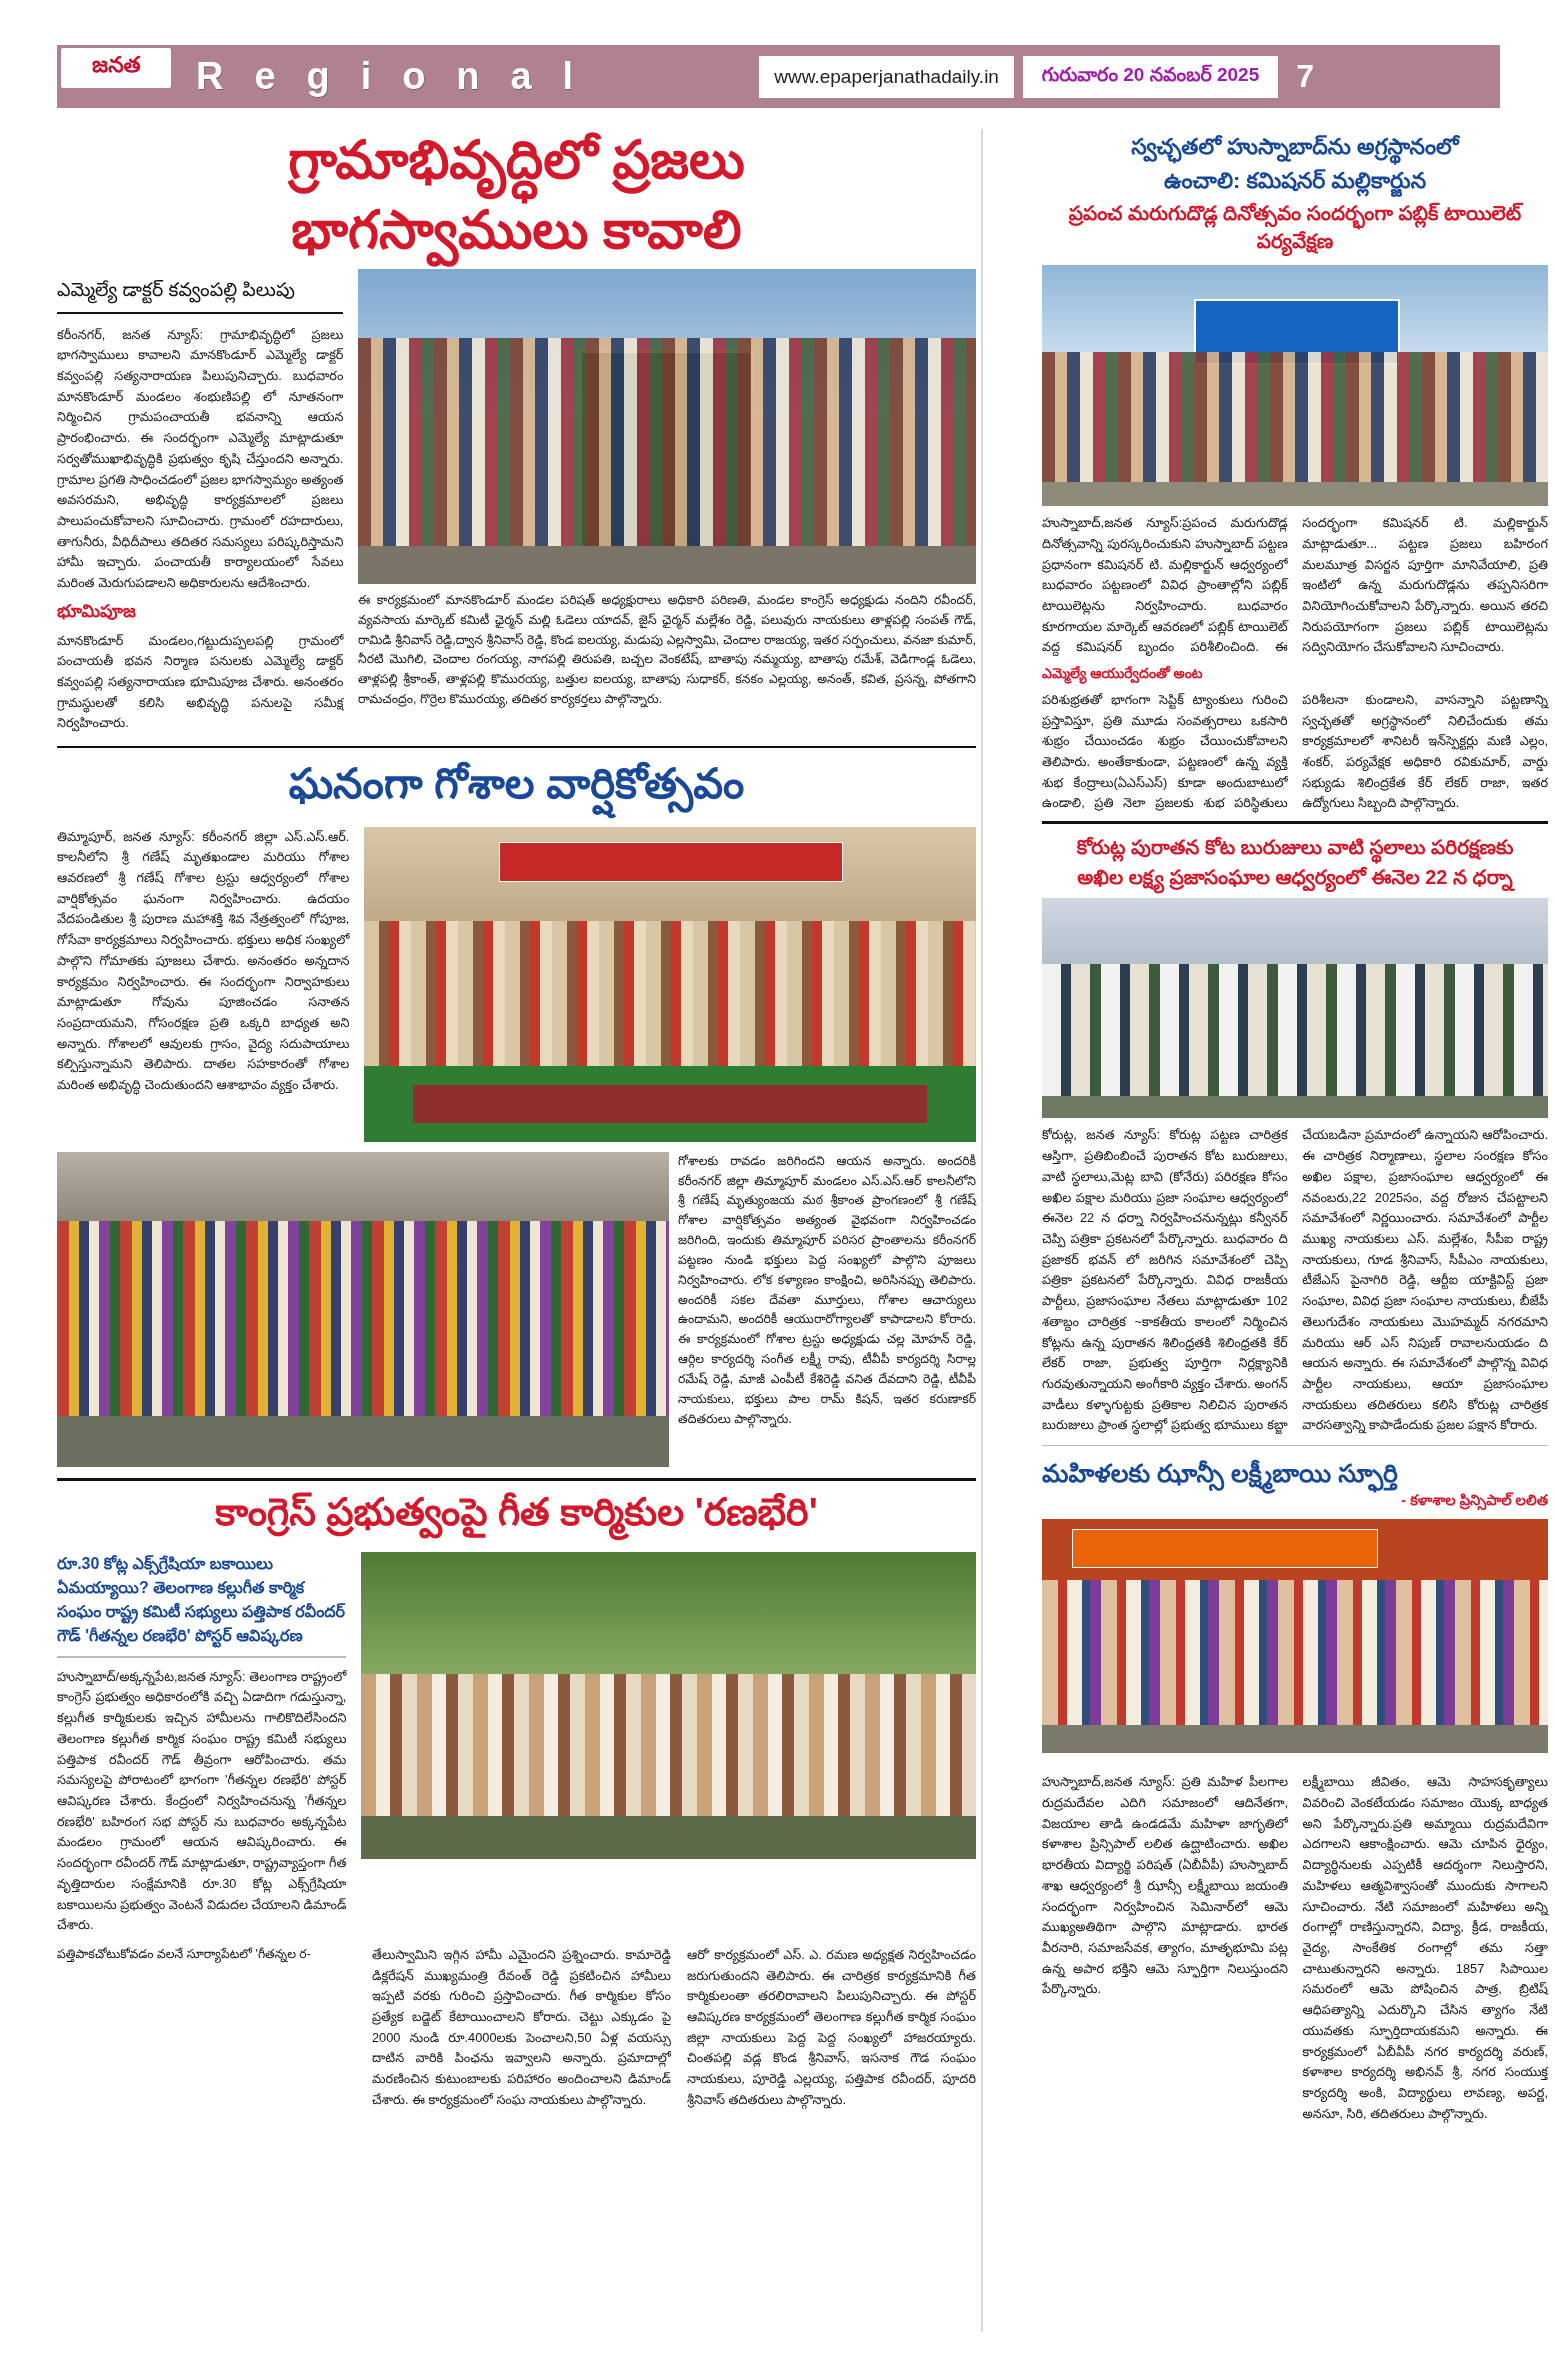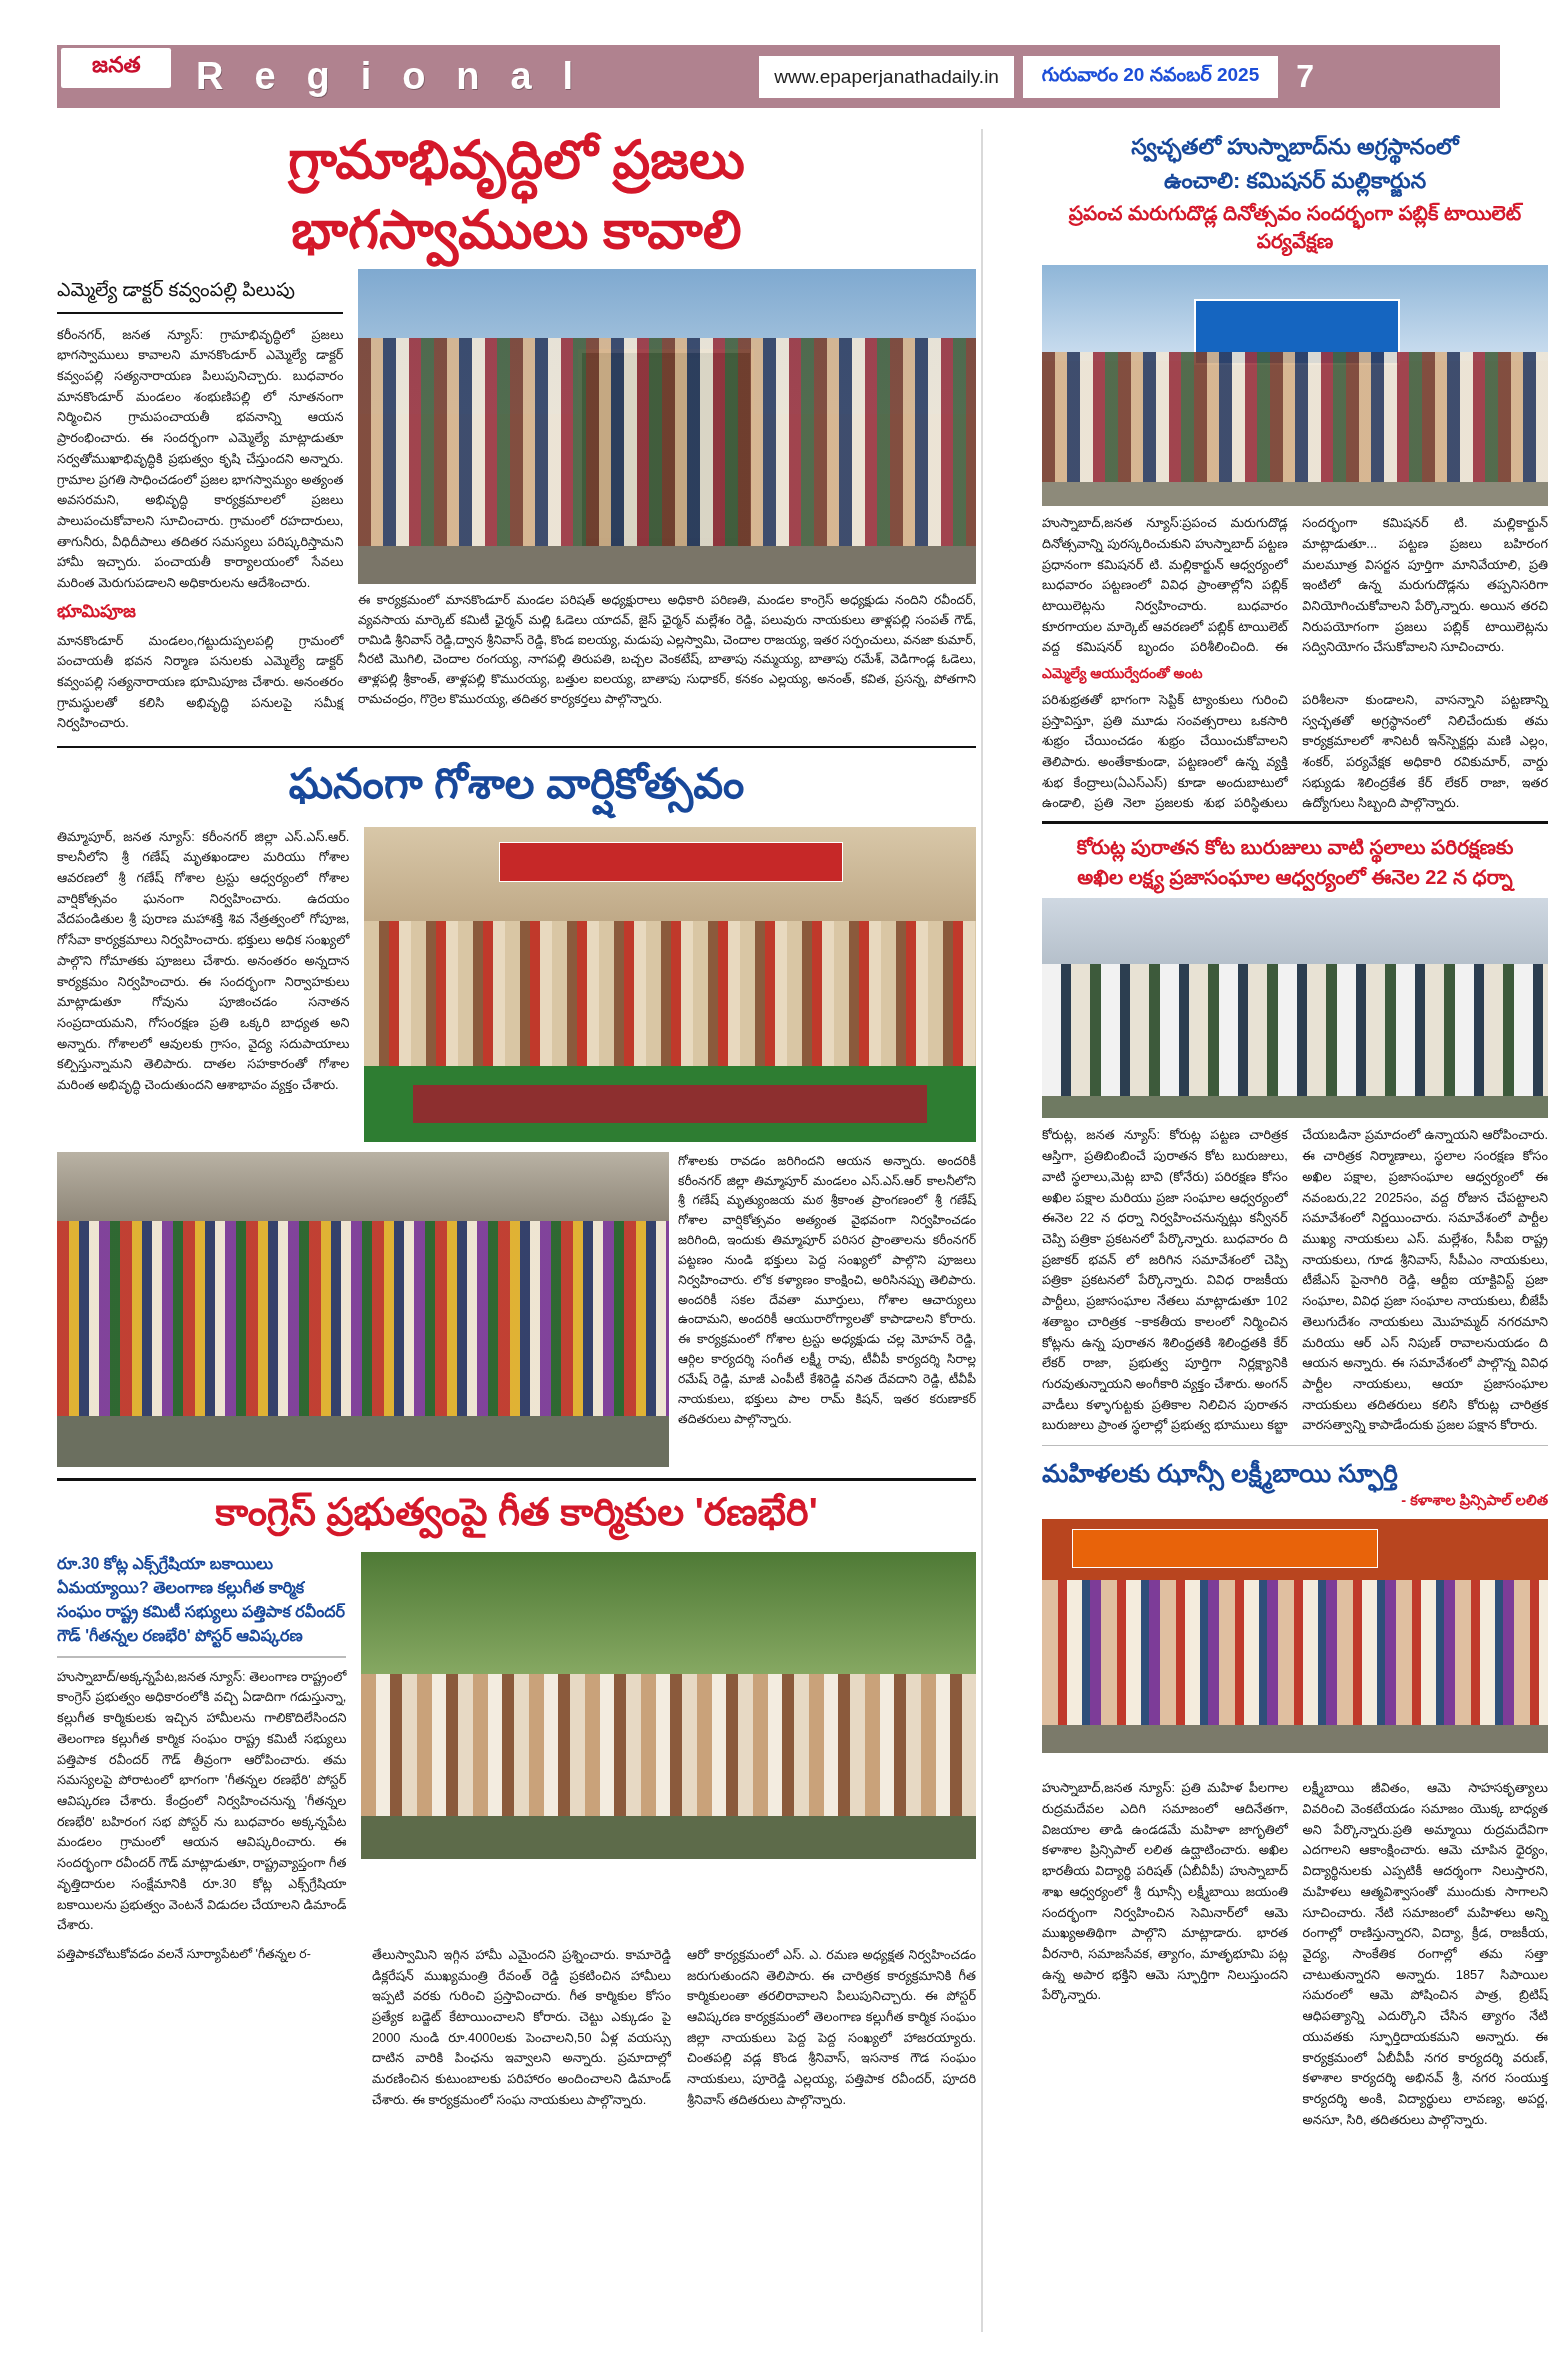--- a/index.html
+++ b/index.html
@@ -7,21 +7,21 @@
   .page{width:1556px;height:2377px;position:relative;background:#fff;box-sizing:border-box;padding:0;}
 
   
   .masthead{position:absolute;left:57px;top:45px;width:1443px;height:63px;display:flex;align-items:stretch;}
   .mast-left{width:695px;background:#b0828f;display:flex;align-items:center;position:relative;}
   .mast-logo{position:absolute;left:4.4px;top:2.9px;width:110px;height:40px;background:#fff;display:flex;align-items:center;justify-content:center;border-radius:2.2px;}
   .mast-logo span{color:#c8102e;font-size:22px;font-weight:bold;font-family:"Liberation Sans",sans-serif;}
   .mast-regional{margin-left:139px;color:#fff;font-size:38px;font-weight:bold;letter-spacing:10.2px;text-shadow:0.7px 0.7px 0 #7a5a64;}
   .mast-right{flex:1;background:#b0828f;display:flex;align-items:center;}
   .mast-url{background:#fff;height:42px;margin:10.2px 0 10.2px 7.3px;display:flex;align-items:center;padding:0 15px;font-size:19px;color:#222;}
-  .mast-date{background:#fff;height:42px;margin:10.2px 0 10.2px 8.8px;display:flex;align-items:center;padding:0 19px;font-size:19px;color:#1d4ed8;font-weight:bold;}
+  .mast-date{background:#fff;height:42px;margin:10.2px 0 10.2px 8.8px;display:flex;align-items:center;padding:0 19px;font-size:19px;color:#a21caf;font-weight:bold;}
   .mast-pageno{width:54px;display:flex;align-items:center;justify-content:center;color:#fff;font-size:32px;font-weight:bold;}
 
   
   .col-left{position:absolute;left:57px;top:129px;width:919px;}
   .col-right{position:absolute;left:1042px;top:129px;width:506px;}
   .vrule{position:absolute;left:981px;top:129px;width:1.5px;height:2203px;background:#d9d9d9;}
 
   
   .headline-main{color:#d4182a;font-size:53px;line-height:1.18;font-weight:bold;text-align:center;margin:0 0 7.3px 0;}
   .hl-sub{font-size:19px;font-weight:normal;color:#111;margin:10.2px 0 7.3px 0;}
@@ -207,21 +207,21 @@
     <div>
       <div class="rt-title3">మహిళలకు ఝాన్సీ లక్ష్మీబాయి స్ఫూర్తి</div>
       <div class="rt-byline">- కళాశాల ప్రిన్సిపాల్ లలిత</div>
       <div class="photo" style="width:506px;height:234px;">
         <div style="position:absolute;left:0;top:0;width:100%;height:26%;background:#b8451f;"></div>
         <div style="position:absolute;left:6%;top:4%;width:60%;height:16%;background:#e8630a;border:1.5px solid #fff;"></div>
         <div style="position:absolute;left:0;top:26%;width:100%;height:74%;background:
            repeating-linear-gradient(90deg,#e0bfa0 0 16px,#c0392b 16px 25px,#f4ecdd 25px 40px,#2f4f7a 40px 48px,#7d3c98 48px 59px);"></div>
         <div style="position:absolute;left:0;bottom:0;width:100%;height:12%;background:#7b7a6a;"></div>
       </div>
-      <div style="display:flex;gap:14.6px;margin-top:25px;">
+      <div style="display:flex;gap:14.6px;margin-top:19px;">
         <div style="width:246px;">
             <div class="rt-body">హుస్నాబాద్,జనత న్యూస్: ప్రతి మహిళ పీలగాల రుద్రమదేవల ఎదిగి సమాజంలో ఆదినేతగా, విజయాల తాడి ఉండడమే మహిళా జాగృతిలో కళాశాల ప్రిన్సిపాల్ లలిత ఉద్ఘాటించారు. అఖిల భారతీయ విద్యార్థి పరిషత్ (ఏబీవీపీ) హుస్నాబాద్ శాఖ ఆధ్వర్యంలో శ్రీ ఝాన్సీ లక్ష్మీబాయి జయంతి సందర్భంగా నిర్వహించిన సెమినార్‌లో ఆమె ముఖ్యఅతిథిగా పాల్గొని మాట్లాడారు. భారత వీరనారి, సమాజసేవక, త్యాగం, మాతృభూమి పట్ల ఉన్న అపార భక్తిని ఆమె స్ఫూర్తిగా నిలుస్తుందని పేర్కొన్నారు.</div>
           </div>
         <div style="flex:1;">
             <div class="rt-body">లక్ష్మీబాయి జీవితం, ఆమె సాహసకృత్యాలు వివరించి వెంకటేయడం సమాజం యొక్క బాధ్యత అని పేర్కొన్నారు.ప్రతి అమ్మాయి రుద్రమదేవిగా ఎదగాలని ఆకాంక్షించారు. ఆమె చూపిన ధైర్యం, విద్యార్థినులకు ఎప్పటికీ ఆదర్శంగా నిలుస్తారని, మహిళలు ఆత్మవిశ్వాసంతో ముందుకు సాగాలని సూచించారు. నేటి సమాజంలో మహిళలు అన్ని రంగాల్లో రాణిస్తున్నారని, విద్యా, క్రీడ, రాజకీయ, వైద్య, సాంకేతిక రంగాల్లో తమ సత్తా చాటుతున్నారని అన్నారు. 1857 సిపాయిల సమరంలో ఆమె పోషించిన పాత్ర, బ్రిటిష్ ఆధిపత్యాన్ని ఎదుర్కొని చేసిన త్యాగం నేటి యువతకు స్ఫూర్తిదాయకమని అన్నారు. ఈ కార్యక్రమంలో ఏబీవీపీ నగర కార్యదర్శి వరుణ్, కళాశాల కార్యదర్శి అభినవ్ శ్రీ, నగర సంయుక్త కార్యదర్శి అంకి, విద్యార్థులు లావణ్య, అపర్ణ, అనసూ, సిరి, తదితరులు పాల్గొన్నారు.</div>
           </div>
       </div>
     </div>
 
   </div>

